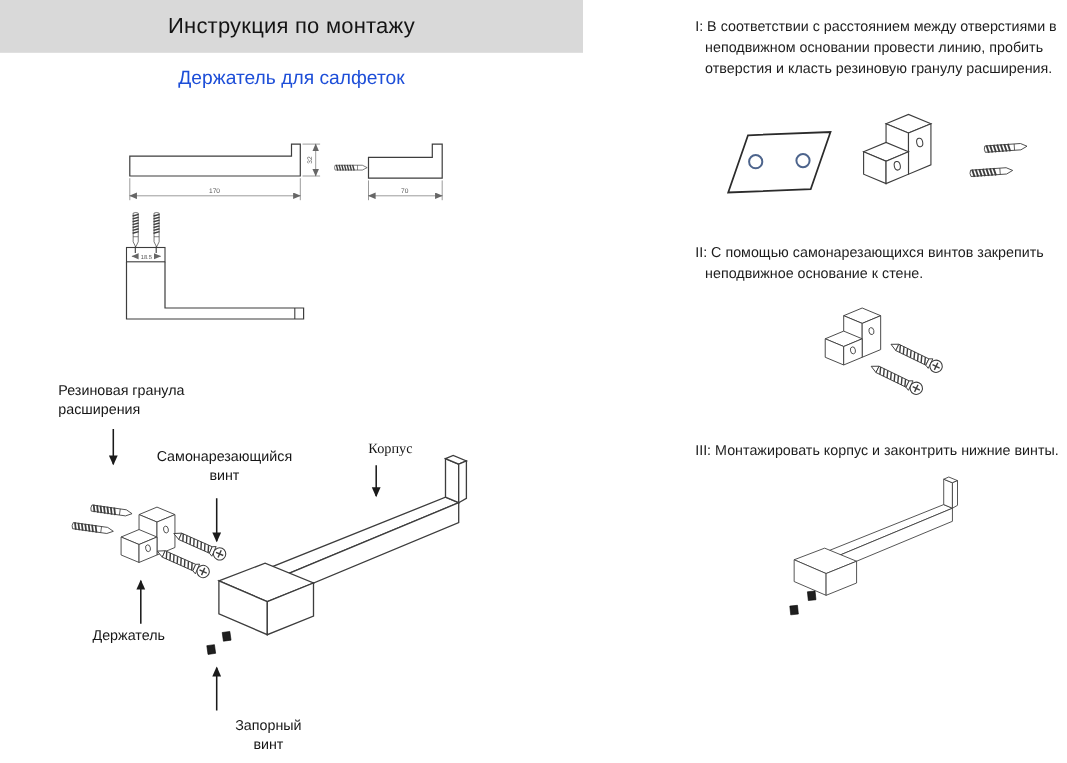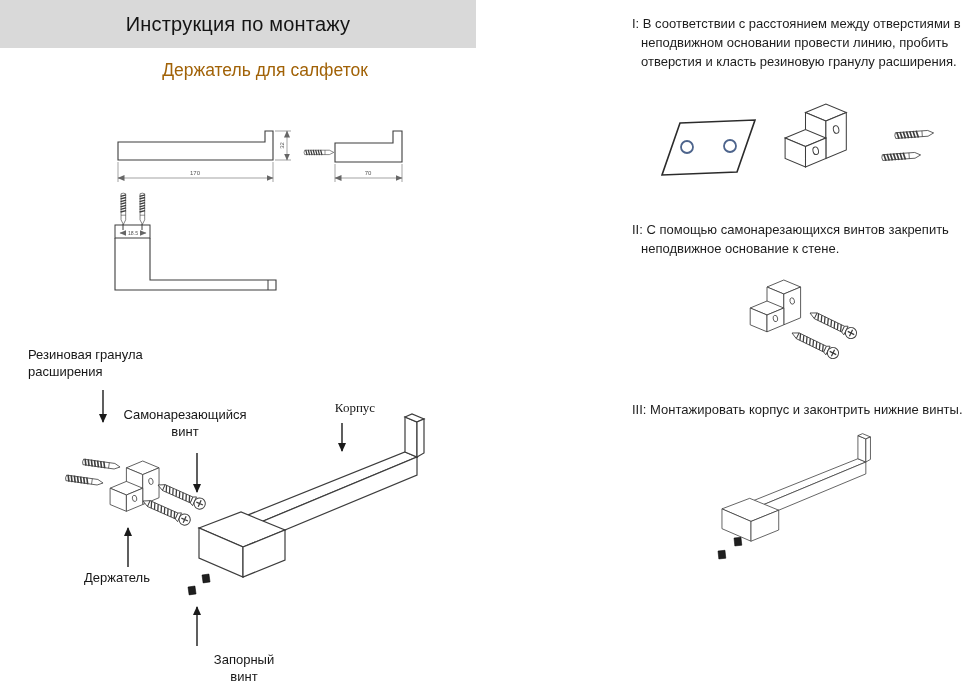--- a/index.html
+++ b/index.html
@@ -2,26 +2,26 @@
 <html><head>
 <meta charset="utf-8">
 <style>
   html,body { margin:0; padding:0; background:#fff; }
   .page {
     position:relative; width:970px; height:694px; background:#ffffff;
     font-family:"Liberation Sans", sans-serif; color:#1f1f1f; overflow:hidden;
   }
   .abs { position:absolute; }
   .header-bar {
-    left:0; top:0; width:476px; height:48px; background:#d9d9d9;
+    left:0; top:0; width:530px; height:48px; background:#d9d9d9;
     display:flex; align-items:center; justify-content:center;
   }
   .header-title { font-size:20px; letter-spacing:0.2px; color:#141414; }
   .product-title {
-    left:0; top:60px; width:530px; text-align:center; font-size:17.5px; color:#a16207;
+    left:0; top:60px; width:530px; text-align:center; font-size:17.5px; color:#1d4ed8;
   }
   .step-text {
     left:632px; width:336px; font-size:13px; line-height:19px; color:#1d1d1d;
     padding-left:9px; text-indent:-9px; margin:0;
   }
   .diagram-label { font-size:13px; line-height:17px; color:#161616; }
   .ta-c { text-align:center; }
   svg { display:block; }
   svg text { font-family:"Liberation Sans", sans-serif; }
 </style>
@@ -148,22 +148,22 @@
     <use href="#sym-body" transform="translate(173,75)"></use>
     <use href="#sym-anchor" transform="translate(62,121) rotate(8) scale(0.7)"></use>
     <use href="#sym-anchor" transform="translate(45,137) rotate(8) scale(0.7)"></use>
     <use href="#sym-base" transform="translate(86,126) scale(0.68)"></use>
     <use href="#sym-screw" transform="translate(138,150) rotate(24) scale(0.8)"></use>
     <use href="#sym-screw" transform="translate(123,166) rotate(24) scale(0.8)"></use>
     <use href="#sym-setscrew" transform="translate(168,252) rotate(-8)"></use>
     <use href="#sym-setscrew" transform="translate(182,240) rotate(-8)"></use>
   </svg>
 
-  <div class="abs diagram-label" style="left:28px; top:346px; width:135px;">Резиновая гранула расширения</div>
-  <div class="abs diagram-label ta-c" style="left:121px; top:406px; width:128px;">Самонарезающийся винт</div>
+  <div class="abs diagram-label" style="left:53px; top:346px; width:135px;">Резиновая гранула расширения</div>
+  <div class="abs diagram-label ta-c" style="left:140px; top:406px; width:128px;">Самонарезающийся винт</div>
   <div class="abs diagram-label ta-c" style="left:320px; top:399px; width:70px;font-family:Liberation Serif, serif;">Корпус</div>
   <div class="abs diagram-label ta-c" style="left:72px; top:569px; width:90px;">Держатель</div>
   <div class="abs diagram-label ta-c" style="left:164px; top:651px; width:72px;margin-left:44px;">Запорный винт</div>
 
   <p class="abs step-text" style="top:14px;">I: В соответствии с расстоянием между отверстиями в неподвижном основании провести линию, пробить отверстия и класть резиновую гранулу расширения.</p>
 
   <svg class="abs" style="left:640px; top:90px;" width="320" height="120" viewBox="0 0 320 120">
     <g>
       <polygon points="40,33 115,30 97,82 22,85" fill="#fff" stroke="#2b2b2b" stroke-width="1.6"></polygon>
       <circle cx="47" cy="57" r="6" fill="none" stroke="#4d648c" stroke-width="1.8"></circle>

